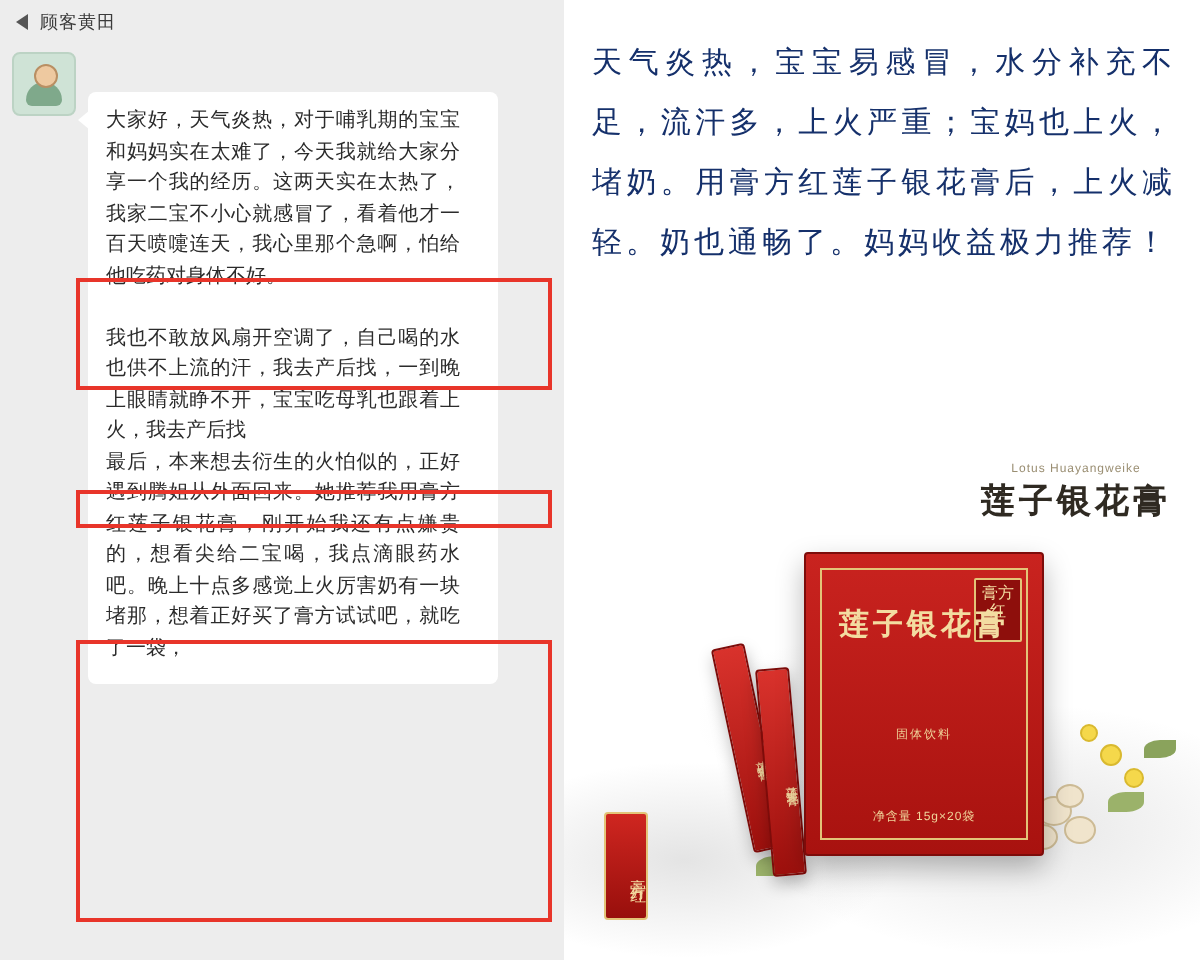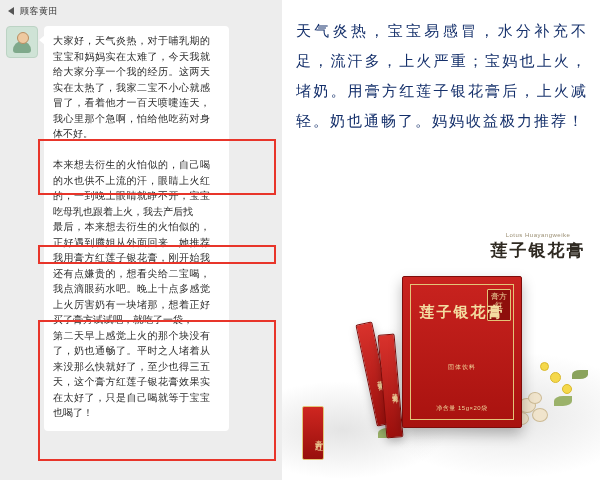--- a/index.html
+++ b/index.html
@@ -31,25 +31,26 @@
   }
   .avatar:before{
     content:"";position:absolute;left:6px;top:14px;width:18px;height:12px;border-radius:9px 9px 3px 3px;
     background:#7fa98b;
   }
   .avatar:after{
     content:"";position:absolute;left:10px;top:5px;width:10px;height:10px;border-radius:50%;
     background:#eec9a0;border:1px solid #b98f63;
   }
   .bubble{
-    position:relative;width:185px;background:#ffffff;border-radius:4px;
+    position:relative;width:205px;background:#ffffff;border-radius:4px;
     padding:7px 19px 10px 9px;box-sizing:border-box;
     font-size:10px;line-height:1.55;color:#2b2b2b;
     text-align:justify;
     font-family:"DejaVu Sans","Liberation Sans",sans-serif;
+    margin-top:20px;
   }
   .bubble:before{
     content:"";position:absolute;left:-5px;top:9px;width:0;height:0;
     border-top:5px solid transparent;border-bottom:5px solid transparent;border-right:6px solid #fff;
   }
   .bubble p{margin:0;}
   .faded{color:#b9b9b9;}
 
   
   .hl{position:absolute;border:2px solid #e8352a;box-sizing:border-box;pointer-events:none;}
@@ -154,23 +155,22 @@
     <div class="chat-header">
       <span class="back"></span>
       <span class="title">顾客黄田</span>
     </div>
 
     <div class="msg-row">
       <div class="avatar"></div>
       <div class="bubble">
         <p>大家好，天气炎热，对于哺乳期的宝宝和妈妈实在太难了，今天我就给大家分享一个我的经历。这两天实在太热了，我家二宝不小心就感冒了，看着他才一百天喷嚏连天，我心里那个急啊，怕给他吃药对身体不好。</p>
         <p class="faded">&nbsp;</p>
-        <p>本来想去衍生的火怕似的，自己喝的水也供不上流的汗，眼睛上火红的，一到晚上眼睛就睁不开，宝宝吃母乳也跟着上火，我去产后找</p>
+        <p>我也不敢放风扇开空调了，自己喝的水也供不上流的汗，我去产后找，一到晚上眼睛就睁不开，宝宝吃母乳也跟着上火，我去产后找</p>
         <p>最后，本来想去衍生的火怕似的，正好遇到腾姐从外面回来。她推荐我用膏方红莲子银花膏，刚开始我还有点嫌贵的，想看尖给二宝喝，我点滴眼药水吧。晚上十点多感觉上火厉害奶有一块堵那，想着正好买了膏方试试吧，就吃了一袋，</p>
-        <p>第二天早上感觉上火的那个块没有了，奶也通畅了。平时之人堵着从来没那么快就好了，至少也得三五天，这个膏方红莲子银花膏效果实在太好了，只是自己喝就等于宝宝也喝了！</p>
       </div>
     </div>
 
     <div class="hl hl1"></div>
     <div class="hl hl2"></div>
     <div class="hl hl3"></div>
   </div>
 
   <div class="poster">
 

